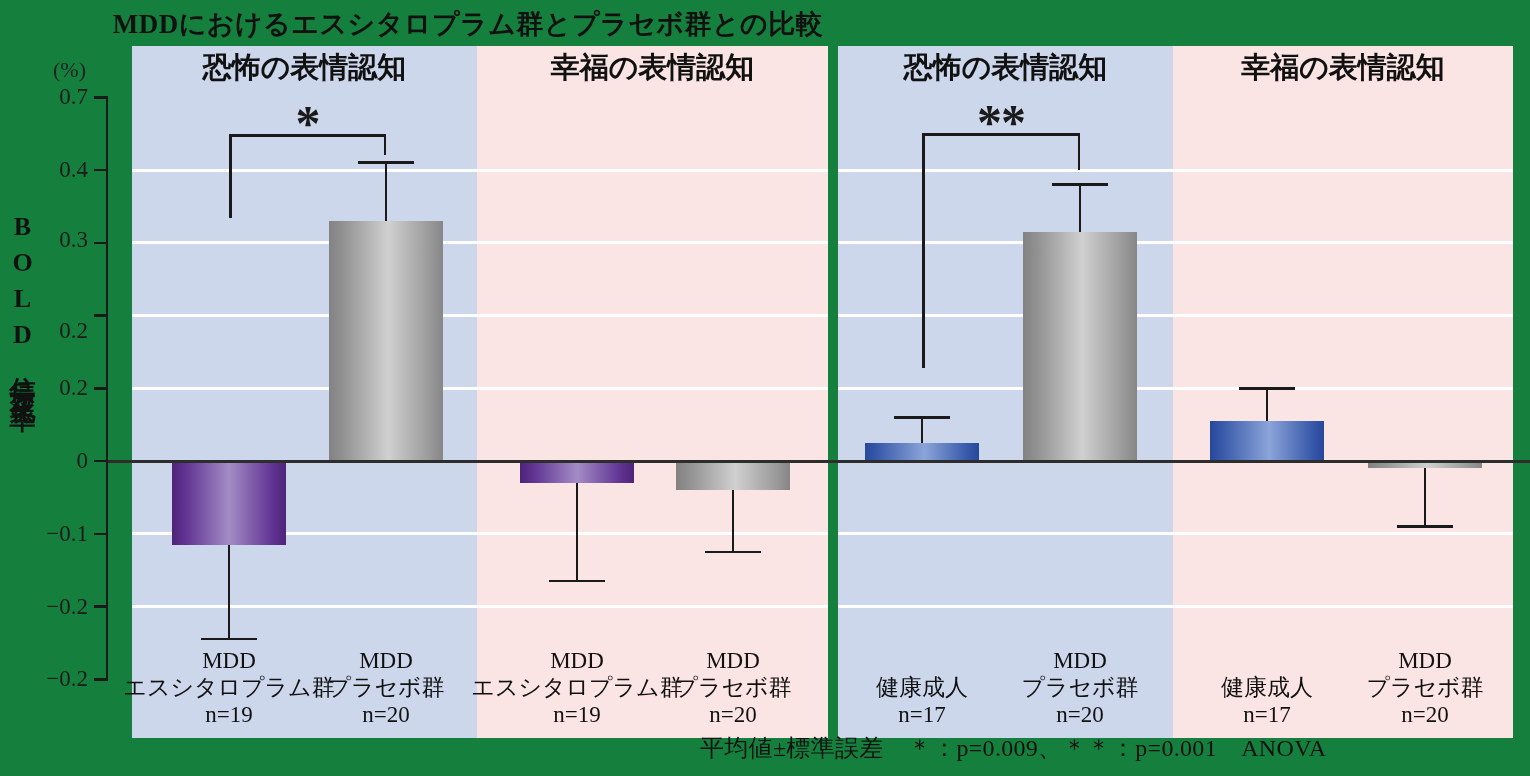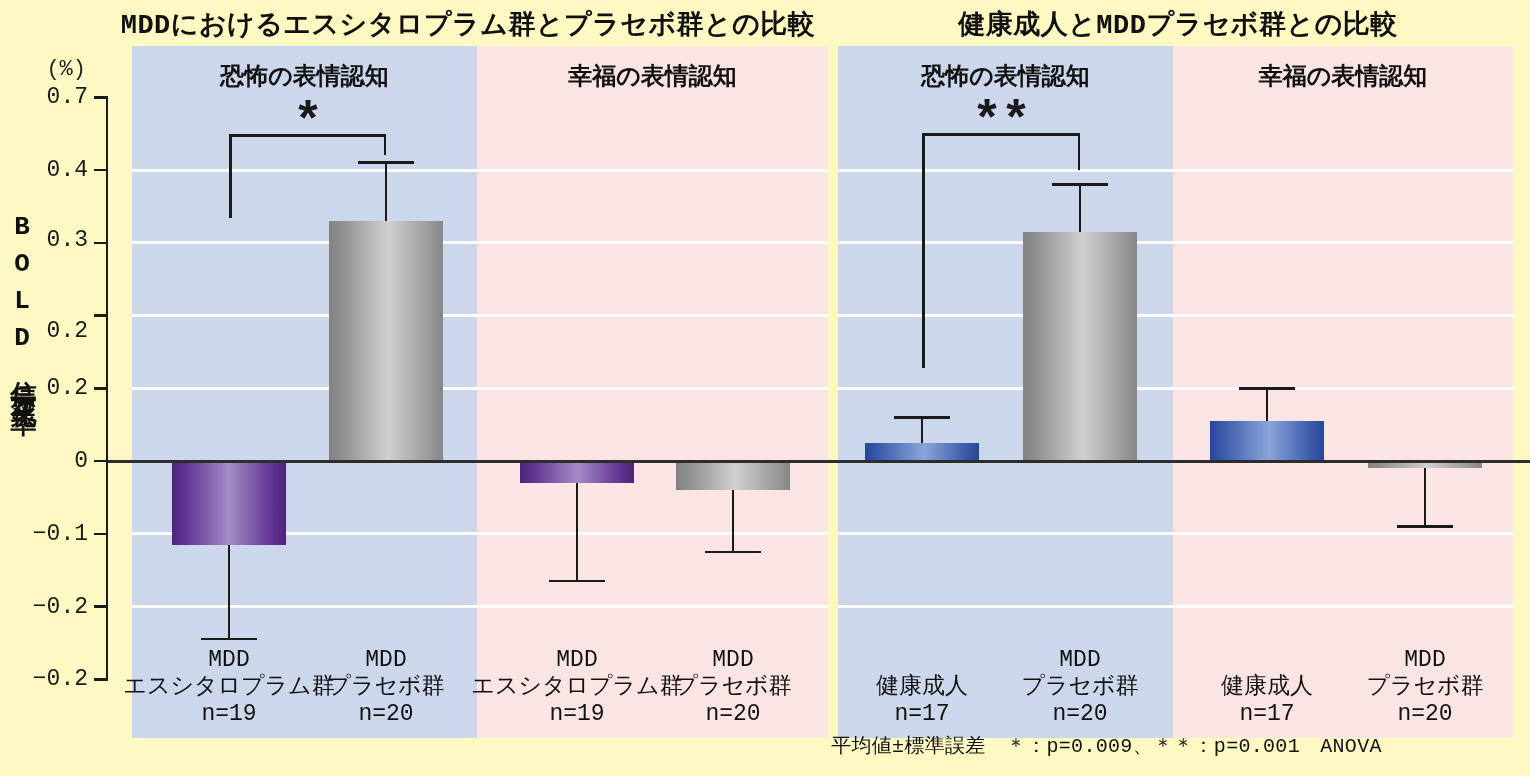--- a/index.html
+++ b/index.html
@@ -1,53 +1,52 @@
 <!DOCTYPE html>
 <html lang="ja"><head>
 <meta charset="utf-8">
 <style>
   html,body{margin:0;padding:0;background:#fff;}
-  .fig{position:relative;width:1530px;height:776px;background:#fef9c3;overflow:hidden;
-       font-family:Liberation Mono, monospace;color:#111;}
+  .fig{position:relative;width:1530px;height:776px;background:#15803d;overflow:hidden;
+       font-family:Liberation Serif, serif;color:#111;}
   .title{position:absolute;top:6px;font-size:27px;font-weight:bold;letter-spacing:0.5px;
          transform:translateX(-50%);white-space:nowrap;color:#111;}
   .title.left{left:468px;}
   .title.right{left:1178px;}
   .unit{position:absolute;left:0;top:57px;width:86px;text-align:right;font-size:22px;color:#222;}
   .ylab{position:absolute;left:5px;top:212px;writing-mode:vertical-rl;text-orientation:upright;
         font-size:26px;font-weight:bold;letter-spacing:7px;color:#111;white-space:nowrap;}
   .panel{position:absolute;top:46px;height:692px;z-index:0;}
   .panel.blue{background:#ccd7ec;}
   .panel.pink{background:#fbe5e4;}
-  .phead{position:absolute;top:60px;font-size:24px;font-weight:bold;transform:translateX(-50%);
+  .phead{position:absolute;top:48px;font-size:29px;font-weight:bold;transform:translateX(-50%);
          white-space:nowrap;z-index:6;color:#111;}
   .grid{position:absolute;height:3px;background:#ffffff;z-index:1;}
   .axis{position:absolute;background:#1a1a1a;z-index:2;}
   .zero{position:absolute;height:3px;background:#2d2d2d;z-index:5;}
   .ticklab{position:absolute;left:0;width:88px;text-align:right;font-size:23px;color:#1a1a1a;z-index:2;}
   .bar{position:absolute;z-index:3;}
   .bar.purple{background:linear-gradient(90deg,#4e2478 0%,#613393 12%,#a38cc6 50%,#613393 88%,#4e2478 100%);}
   .bar.gray{background:linear-gradient(90deg,#828282 0%,#919191 12%,#d0d0d0 52%,#9a9a9a 88%,#868686 100%);}
   .bar.blue{background:linear-gradient(90deg,#27479b 0%,#3b5cab 12%,#8ba4d9 52%,#3b5cab 88%,#27479b 100%);}
   .errline{position:absolute;width:2.5px;background:#1a1a1a;z-index:4;}
   .errcap{position:absolute;height:2.5px;background:#1a1a1a;z-index:4;}
   .sig{position:absolute;background:#1a1a1a;z-index:6;}
   .sigstar{position:absolute;font-size:50px;font-weight:bold;letter-spacing:-1px;color:#1a1a1a;
            transform:translateX(-50%);line-height:1;z-index:6;}
   .blabel{position:absolute;width:240px;text-align:center;font-size:23px;line-height:27px;
           color:#111;z-index:6;}
-  .footnote{position:absolute;top:732px;left:700px;width:813px;text-align:center;font-size:20px;
+  .footnote{position:absolute;top:732px;left:700px;width:813px;text-align:left;font-size:24px;
             color:#111;letter-spacing:0.3px;}
 </style>
 </head>
 <body>
 
 <div class="fig">
   <div class="title left">MDDにおけるエスシタロプラム群とプラセボ群との比較</div>
-  <div class="title right">健康成人とMDDプラセボ群との比較</div>
   <div class="unit">(%)</div>
   <div class="ylab">BOLD信号変化率</div>
   <div id="chart">
       <div class="axis" style="left: 105.5px; top: 97px; width: 2.5px; height: 584px;"></div>
       <div class="axis" style="left: 94px; top: 96px; width: 14px; height: 2.5px;"></div>
       <div class="ticklab" style="top: 84.25px;">0.7</div>
       <div class="axis" style="left: 94px; top: 168.75px; width: 14px; height: 2.5px;"></div>
       <div class="ticklab" style="top: 157px;">0.4</div>
       <div class="axis" style="left: 94px; top: 241.5px; width: 14px; height: 2.5px;"></div>
       <div class="ticklab" style="top: 227px;">0.3</div>

